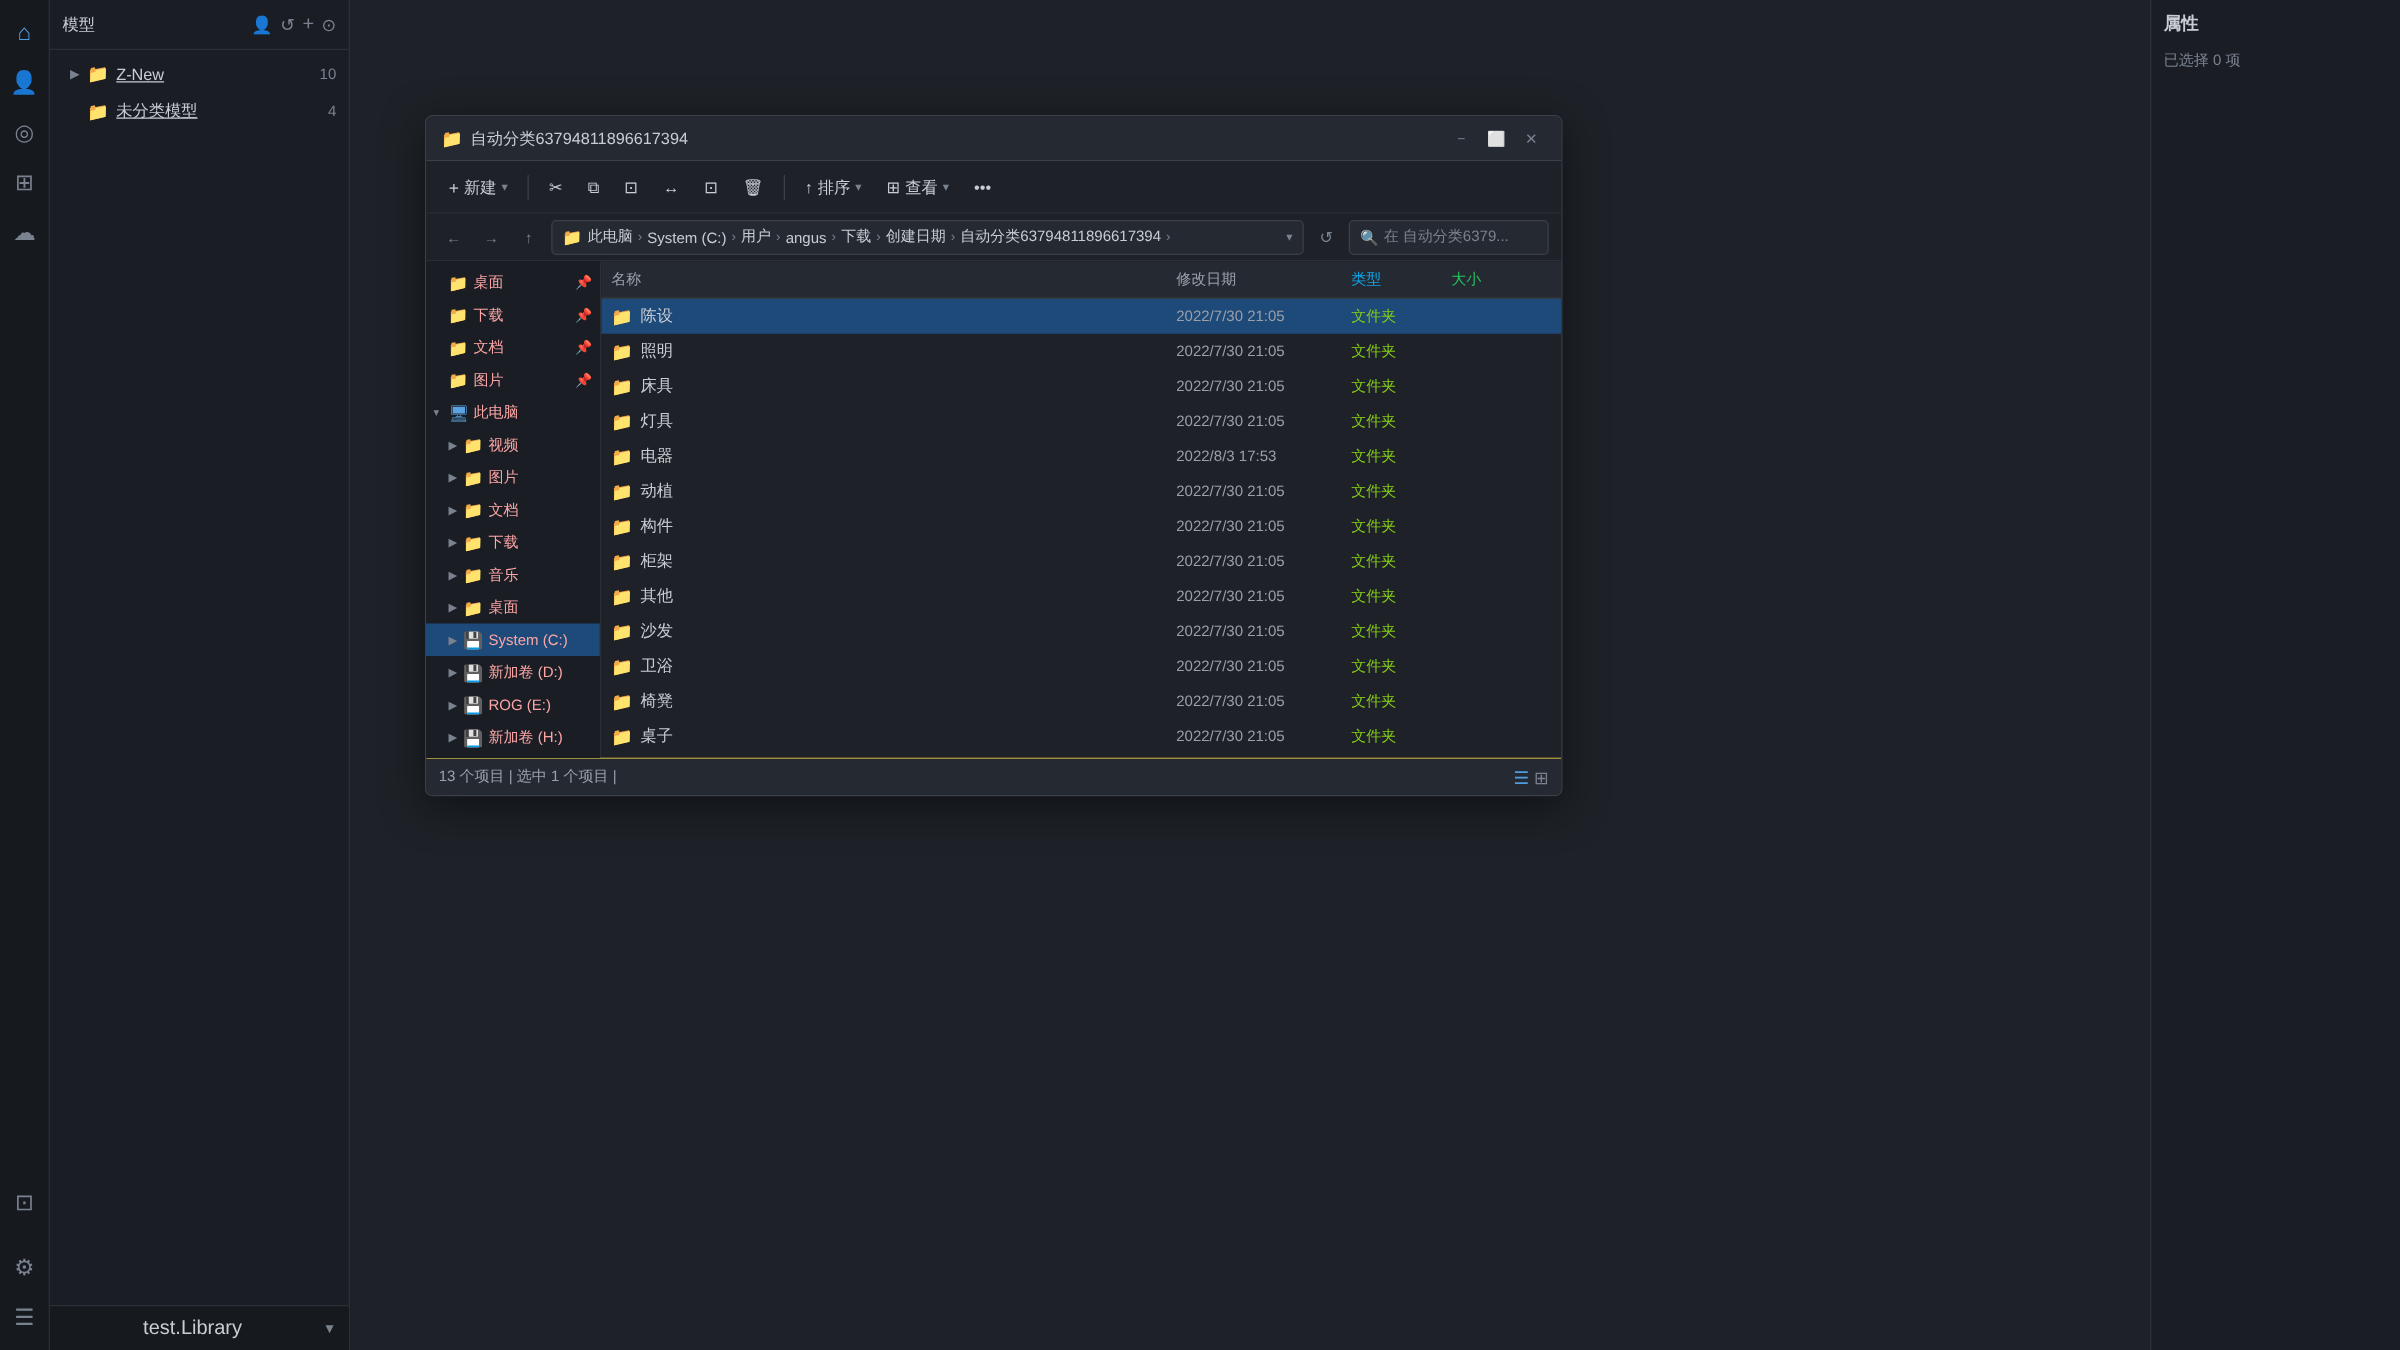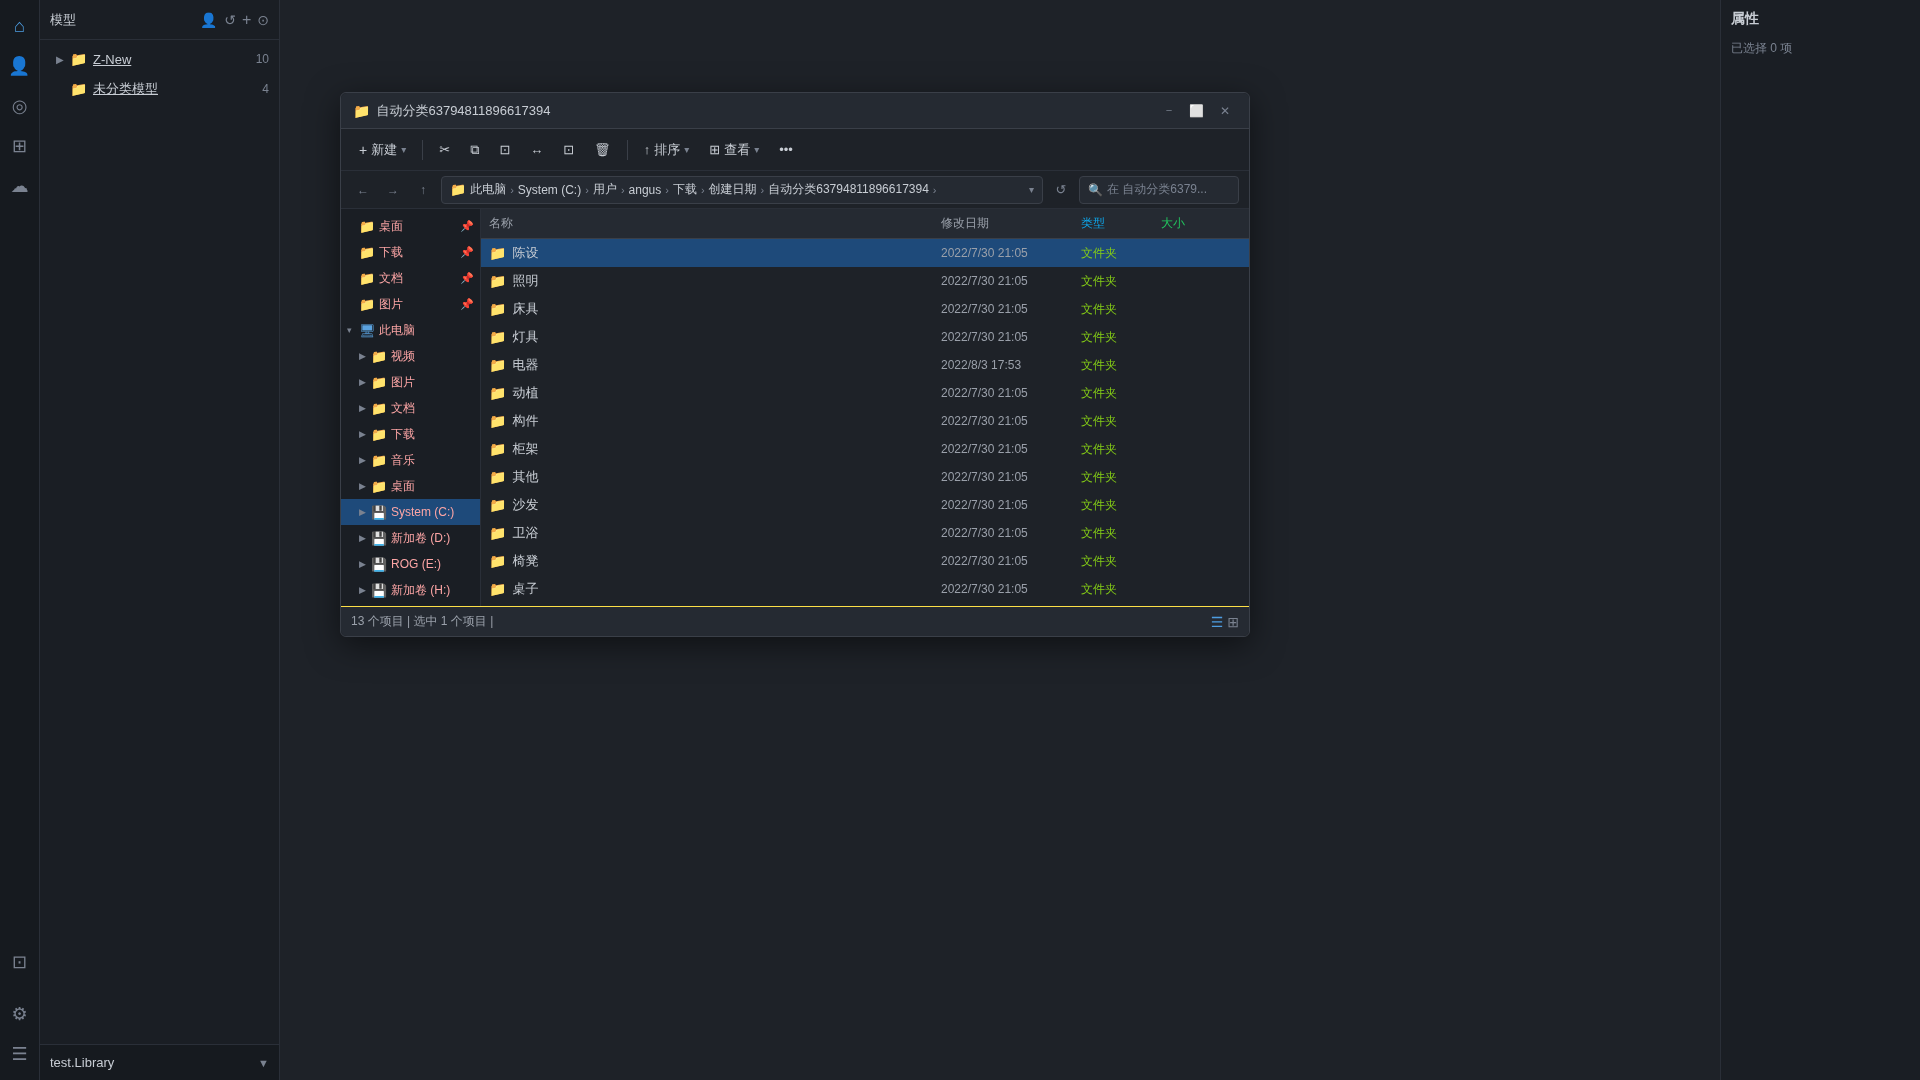--- a/index.html
+++ b/index.html
@@ -373,21 +373,21 @@
 
     <div class="tree-item" style="padding-left:16px;">
       <span class="tree-arrow" style="opacity:0;">▶</span>
       <span class="tree-icon folder-icon">📁</span>
       <span class="tree-label">未分类模型</span>
       <span class="tree-count">4</span>
     </div>
   </div>
 
   <div style="height:36px;background:#161a1f;border-top:1px solid #2a2f38;display:flex;align-items:center;padding:0 10px;cursor:pointer;">
-    <span style="flex:1;color:#c8cdd4;font-size:13px;">test.Library</span>
+    <span style="flex:1;color:#c8cdd4;font-size:16px;text-align:center;">test.Library</span>
     <span style="color:#7a8290;font-size:11px;">▼</span>
   </div>
 </div>
 
 <div style="position:absolute;right:0;top:0;width:200px;height:1080px;background:#1a1e24;border-left:1px solid #2a2f38;padding:10px;">
   <div style="color:#c8cdd4;font-size:14px;font-weight:bold;margin-bottom:12px;">属性</div>
   <div style="color:#7a8290;font-size:12px;">已选择 0 项</div>
 </div>
 
 <div style="position:absolute;left:280px;top:0;right:200px;bottom:0;background:#1e2228;"></div>

